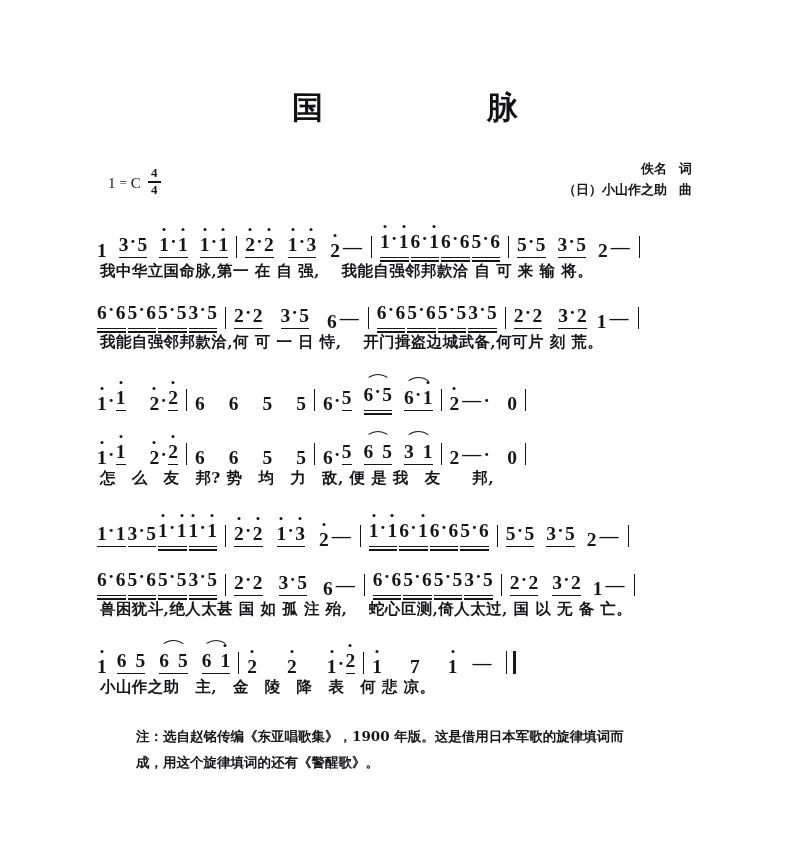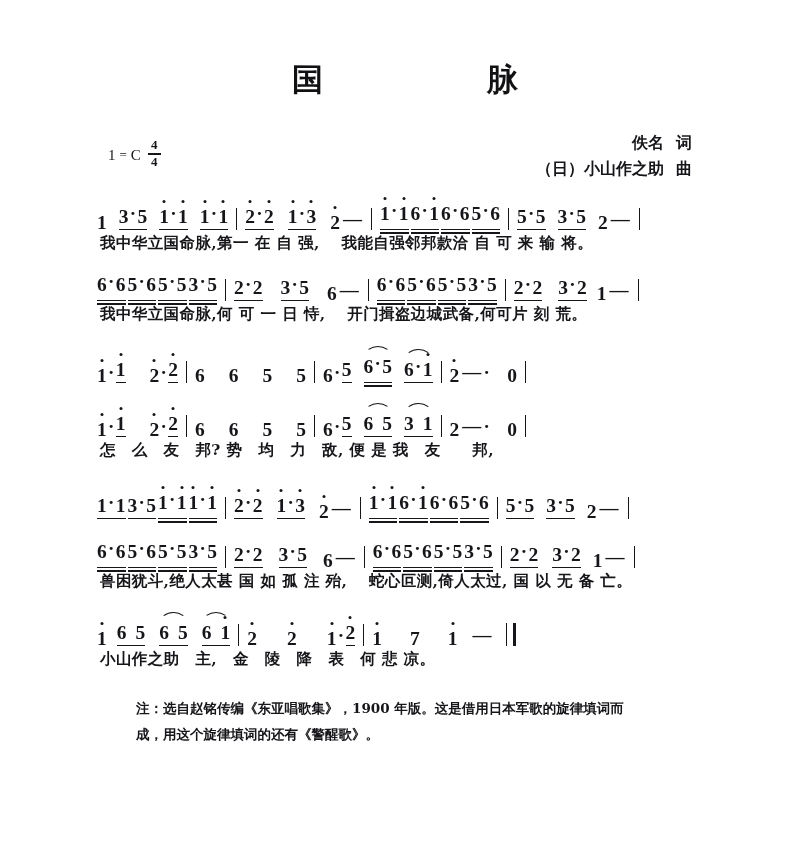--- a/index.html
+++ b/index.html
@@ -25,21 +25,21 @@
   }
 
   
   .title {
     text-align: center;
     font-family: "DejaVu Serif", "Liberation Serif", serif;
     font-weight: bold;
     font-size: 31px;
     letter-spacing: 34px;
     text-indent: 34px;
-    padding-top: 62px;
+    padding-top: 90px;
     line-height: 1.1;
     color: #111114;
   }
 
   
   .headrow {
     position: relative;
     height: 58px;
     margin-top: 34px;
   }
@@ -71,21 +71,21 @@
     width: 13px;
     height: 1.4px;
     background: #16161a;
     margin: 1px 0;
   }
   .credits {
     position: absolute;
     right: 118px;
     top: 0px;
     text-align: right;
-    font-size: 16px;
+    font-size: 13px;
     font-weight: bold;
     font-family: "DejaVu Serif", "Liberation Serif", serif;
     line-height: 1.62;
     white-space: nowrap;
   }
   .credits .role { padding-left: 12px; }
 
   
   .systems {
     margin-top: 4px;
@@ -509,21 +509,21 @@
               <span class="gl">2</span>
             </span>
           </span>
         <span class="sp" style="width:8px"></span>
         <span class="n">
             <span class="gl">1</span>
           </span>
         <span class="dash">—</span>
         <span class="bl"></span>
       </div>
-      <div class="lyrics">我中华立国命脉,何 可 一 日 恃,　 开门揖盗边城武备,何可片 刻 荒。</div>
+      <div class="lyrics">我能自强邻邦款洽,何 可 一 日 恃,　 开门揖盗边城武备,何可片 刻 荒。</div>
     </div>
 
     <div class="system" style="margin-top:20px">
       <div class="notes">
         <span class="n up">
             <span class="gl">1</span>
           </span>
         <span class="adot">·</span>
         <span class="beam">
             <span class="n up">

